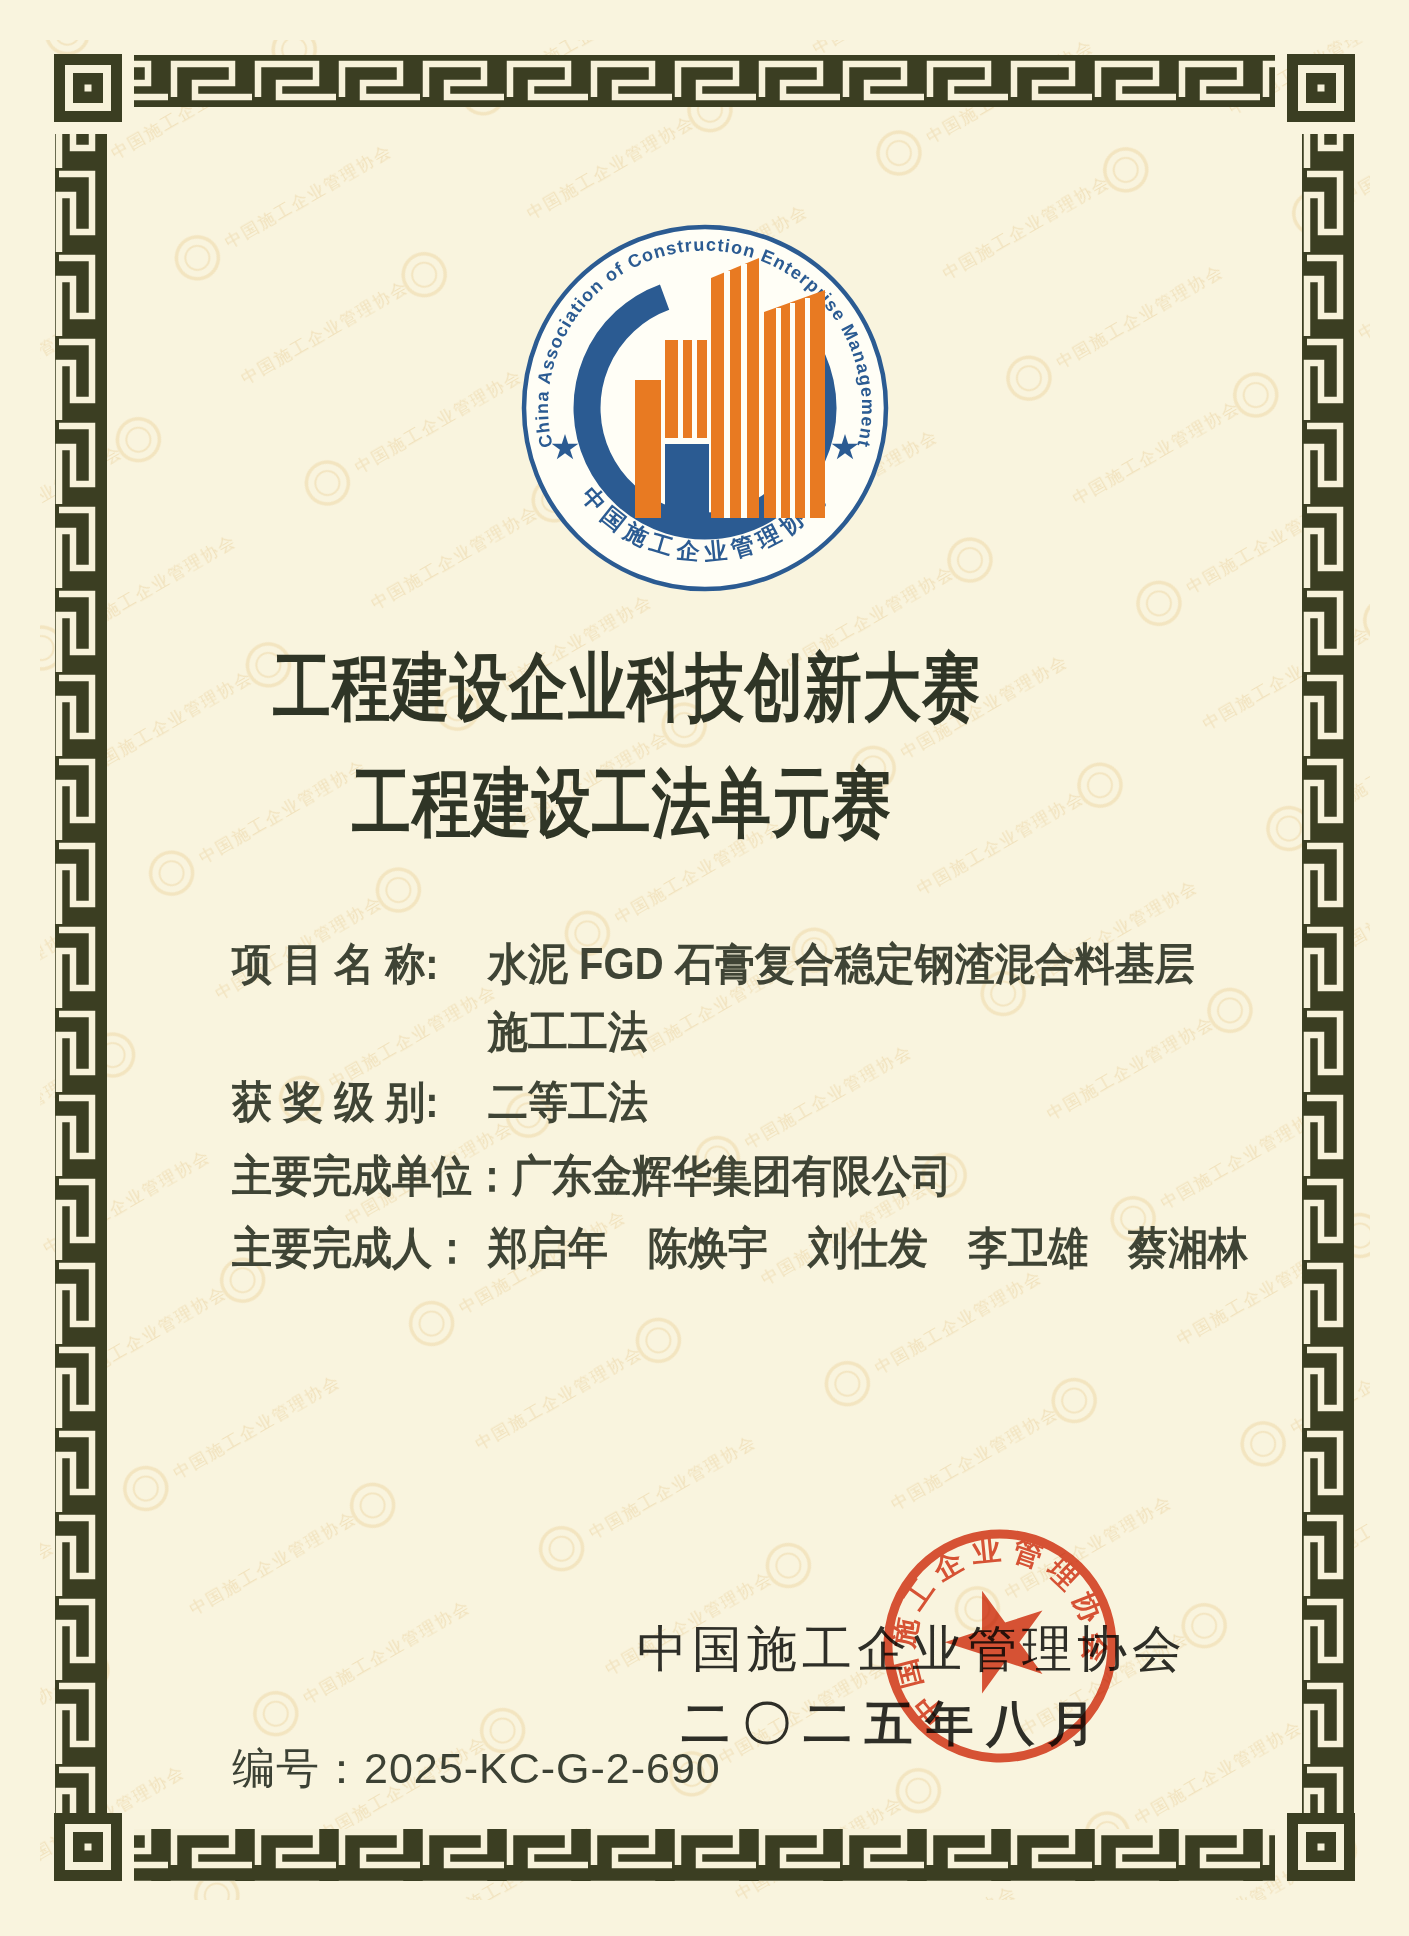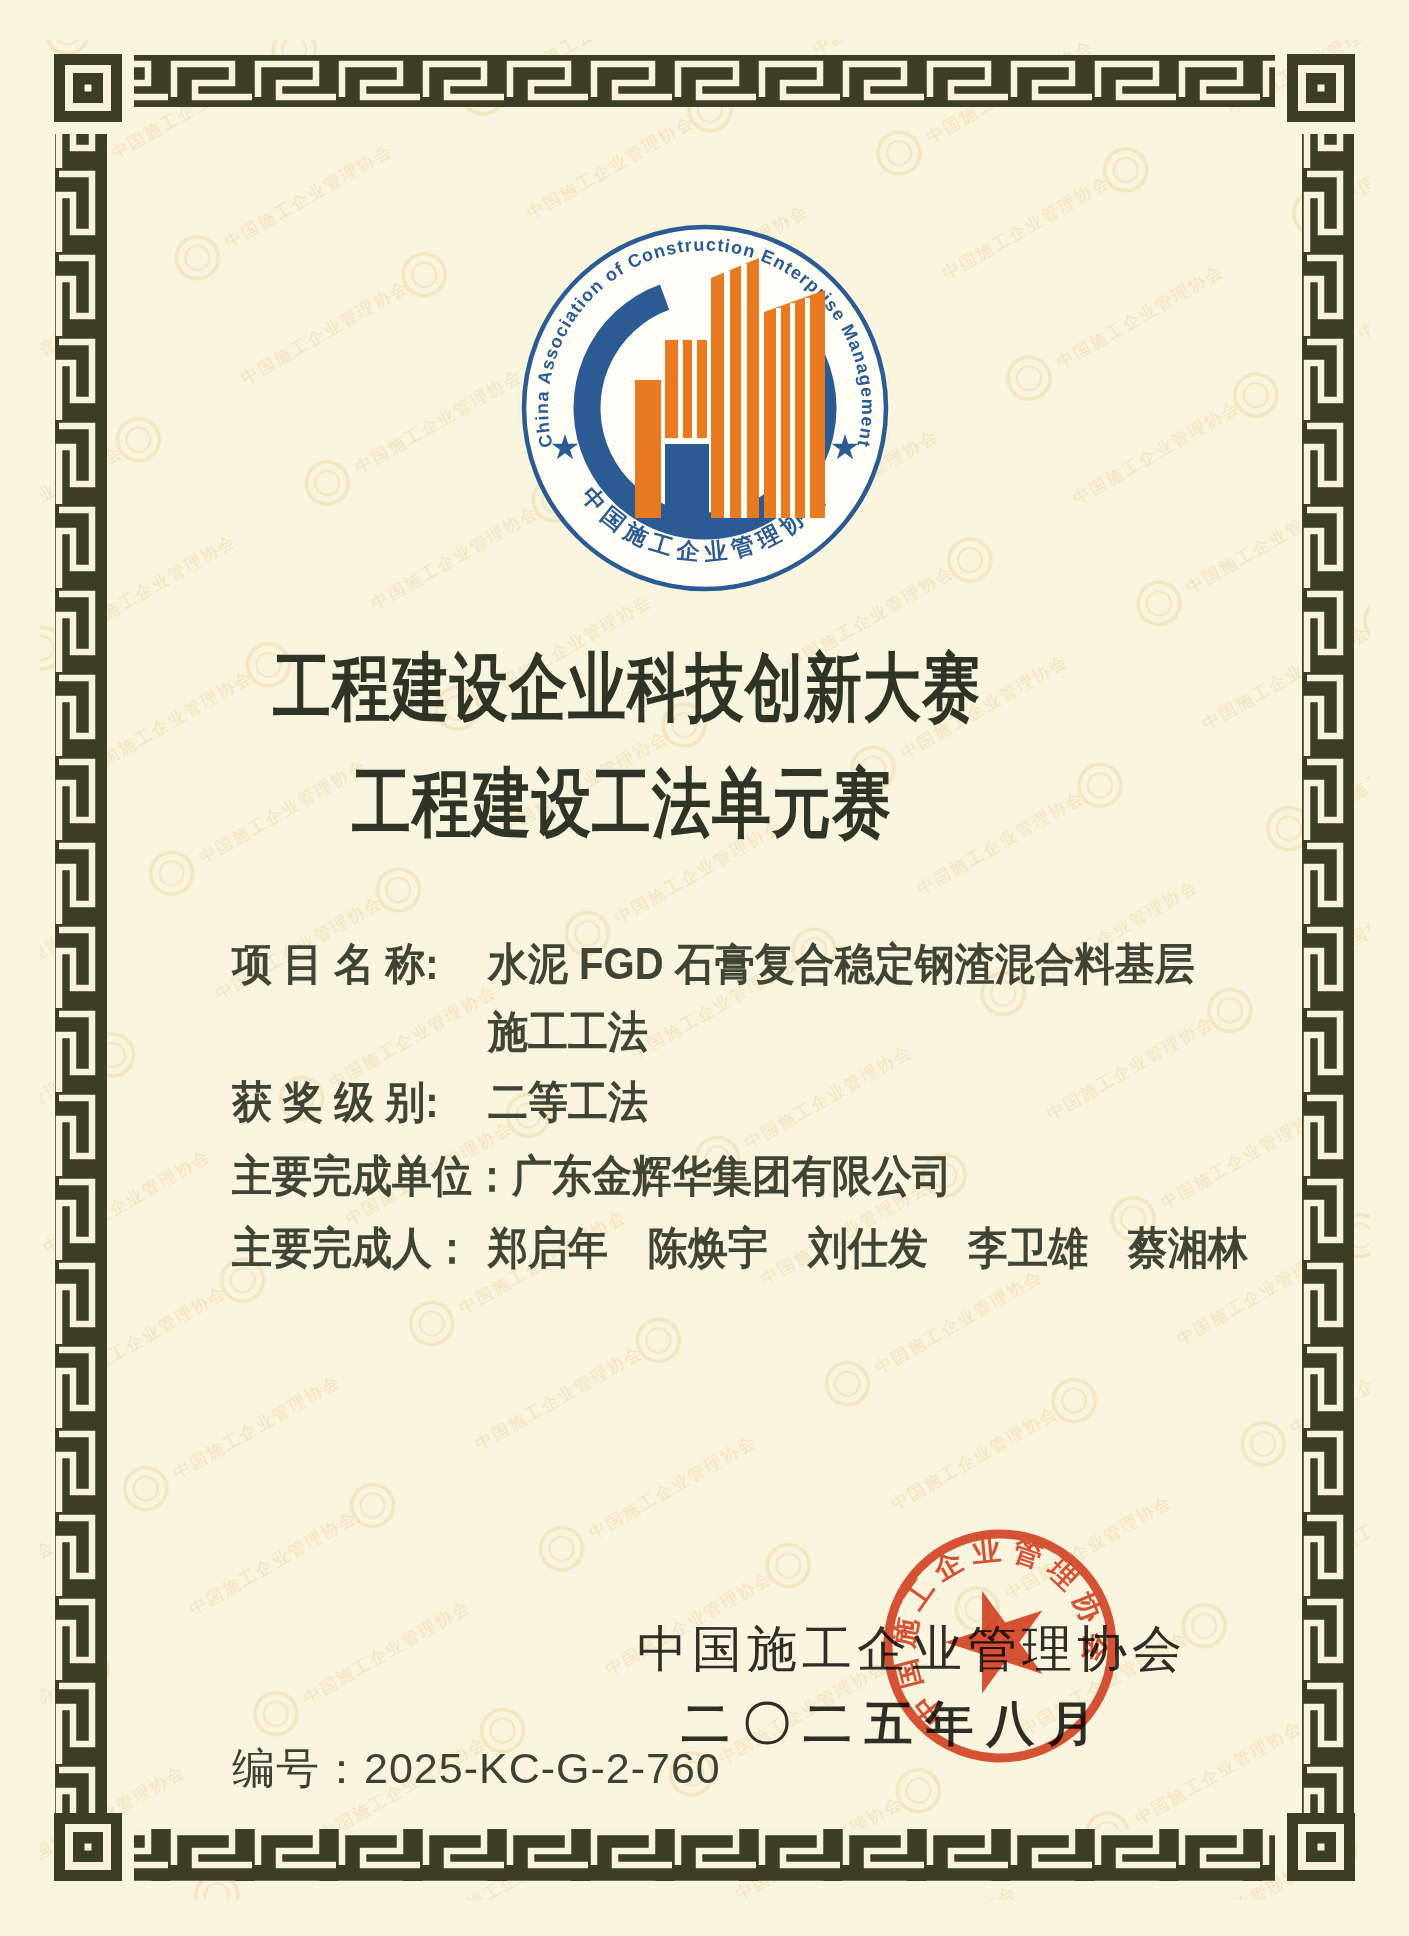--- a/index.html
+++ b/index.html
@@ -172,21 +172,21 @@
   </div>
   <div class="frow frow4">
     <span class="flabel">主要完成单位：</span><span class="fvalue">广东金辉华集团有限公司</span>
   </div>
   <div class="frow frow5">
     <span class="flabel">主要完成人：</span><span class="fvalue">郑启年　陈焕宇　刘仕发　李卫雄　蔡湘林</span>
   </div>
 
   <div class="issuer">中国施工企业管理协会</div>
   <div class="dateline">二〇二五年八月</div>
-  <div class="serial">编号：2025-KC-G-2-760</div>
+  <div class="serial">编号：2025-KC-G-2-690</div>
 
   <svg class="stamp" width="270" height="270" viewBox="0 0 270 270">
     <defs>
       <path id="sealArc" d="M57.1,171.3 A86,86 0 1 1 212.9,171.3" fill="none"></path>
       <path id="star2" d="M0,-1 L0.225,-0.309 L0.951,-0.309 L0.363,0.118 L0.588,0.809 L0,0.382 L-0.588,0.809 L-0.363,0.118 L-0.951,-0.309 L-0.225,-0.309 Z"></path>
     </defs>
     <g transform="rotate(-18 135 135)">
       <circle cx="135" cy="135" r="112" fill="none" stroke="#d63d1f" stroke-width="9"></circle>
       <use href="#star2" transform="translate(135,131) scale(54)" fill="#d63d1f"></use>
       <text font-size="29" font-weight="bold" fill="#d63d1f" letter-spacing="8">

